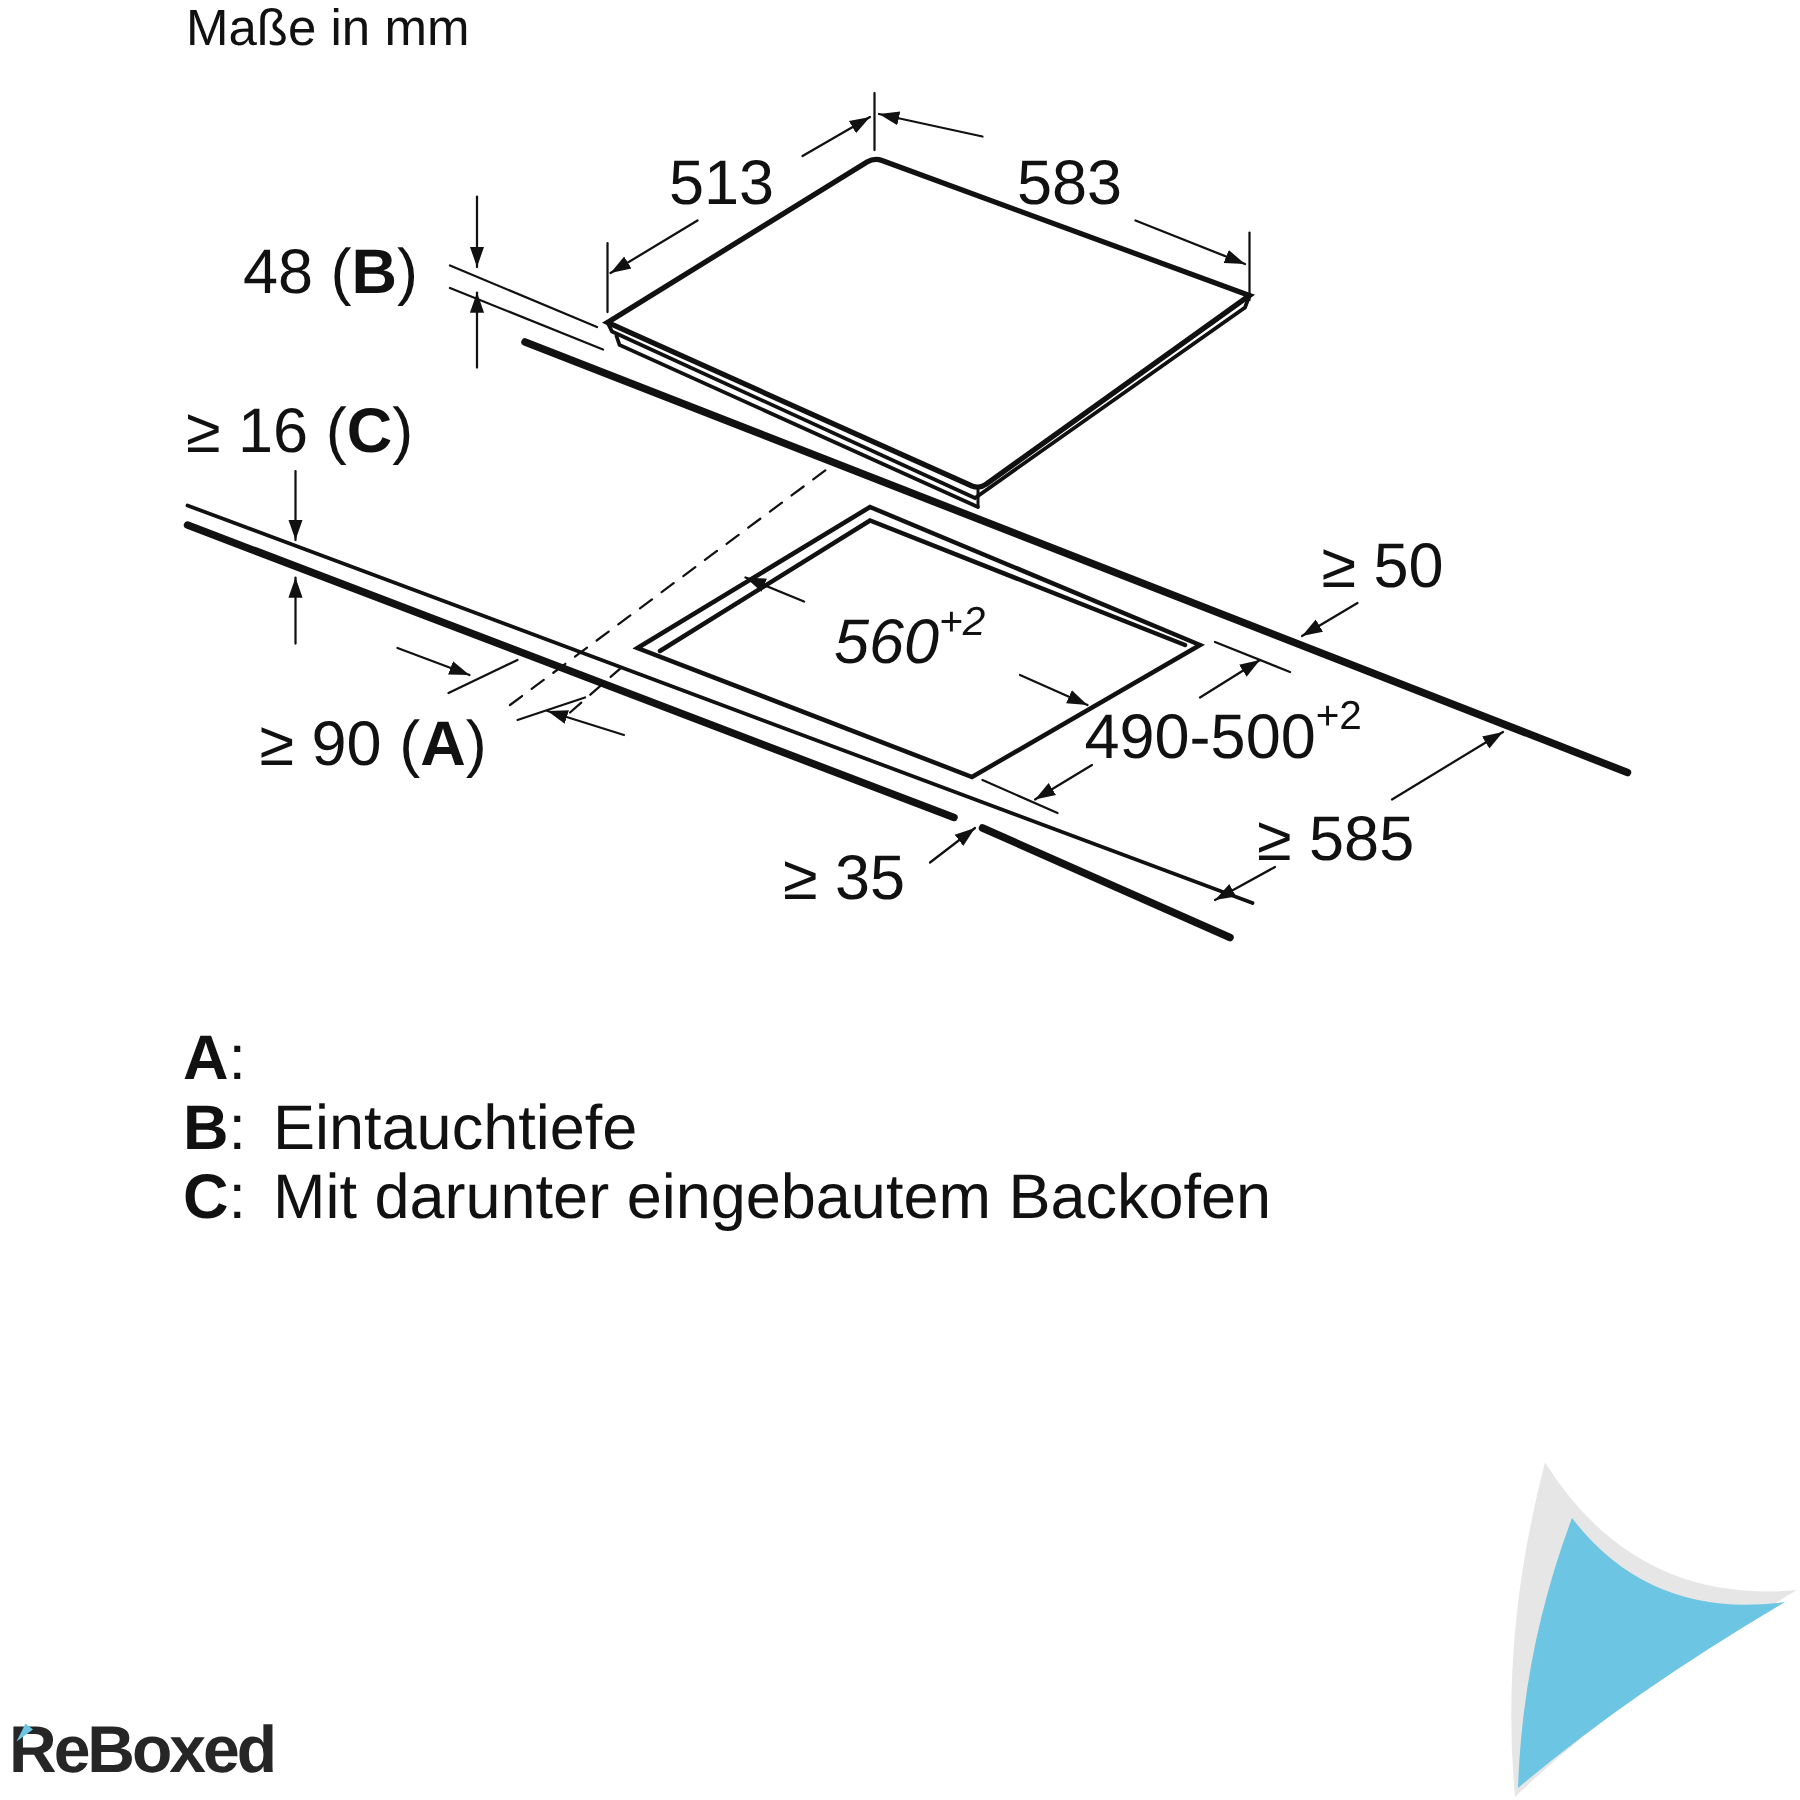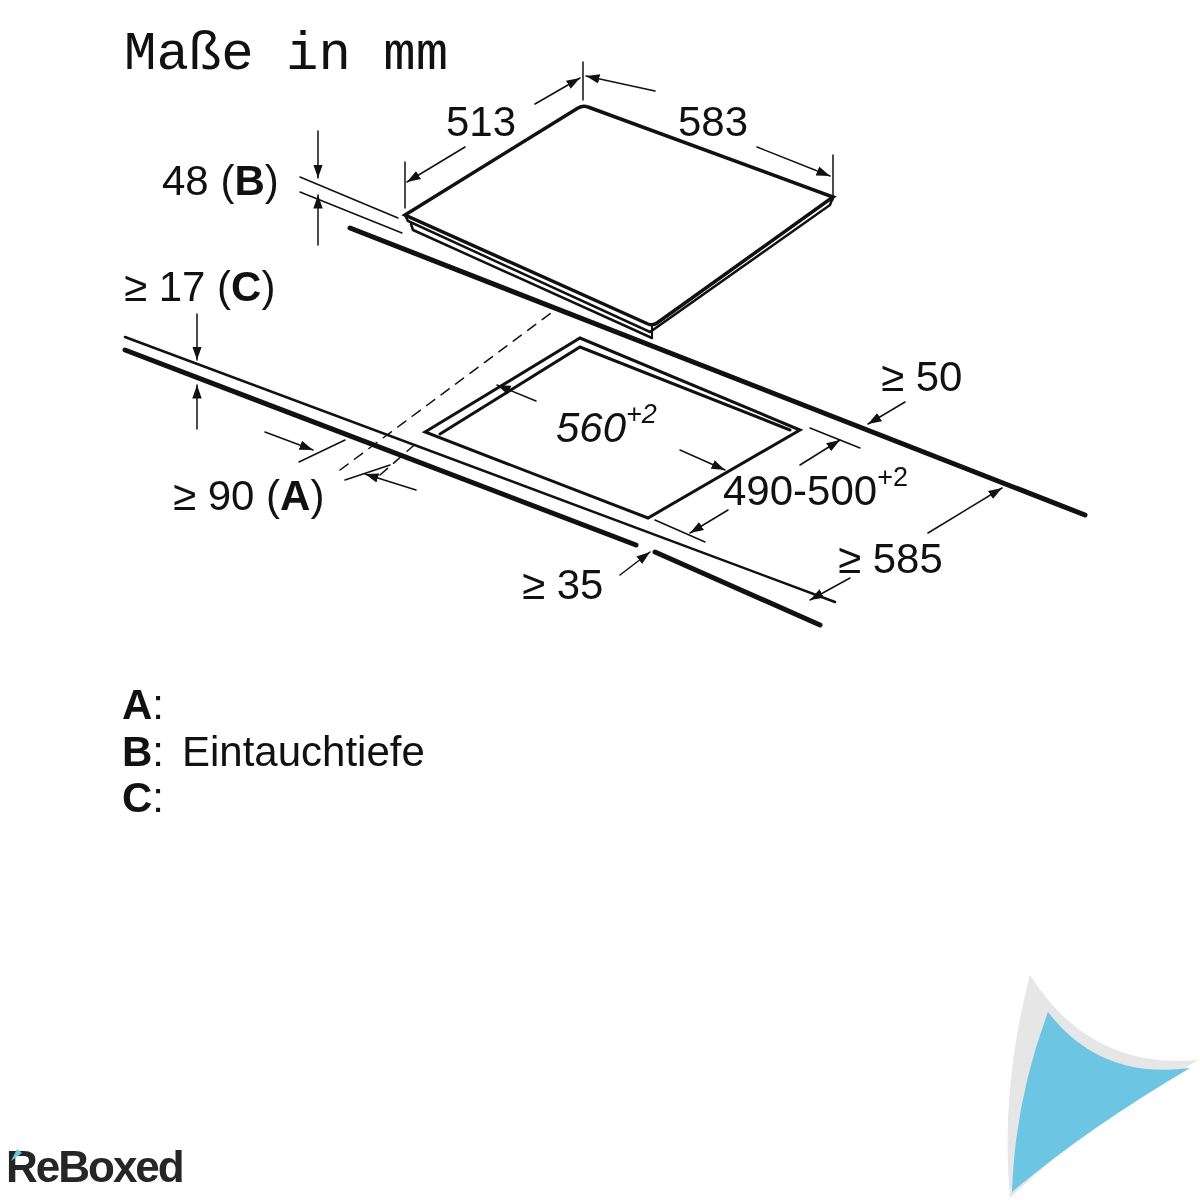--- a/index.html
+++ b/index.html
@@ -1,18 +1,18 @@
 <!DOCTYPE html>
 <html><head>
 <meta charset="utf-8">
 <style>
   html, body { margin: 0; padding: 0; background: #ffffff; }
   body { width: 1200px; height: 1200px; position: relative; overflow: hidden;
          font-family: "Liberation Sans", sans-serif; color: #111; }
-  .title { position: absolute; left: 124px; top: 24px; font-size: 54px; font-family: Liberation Mono, monospace; }
+  .title { position: absolute; left: 124px; top: 0; font-size: 34px; }
   .dim { position: absolute; font-size: 42px; line-height: 1; white-space: nowrap; }
   .dim b { font-weight: bold; }
   .sup { font-size: 27px; vertical-align: top; position: relative; top: -6px; }
   svg.drawing { position: absolute; left: 0; top: 0; }
   .legend { position: absolute; left: 122px; top: 682px; font-size: 42px; line-height: 46.5px; }
   .legend-row { display: flex; }
   .legend-key { width: 60px; flex: none; }
   .legend-key b { font-weight: bold; }
   .legend-text { white-space: nowrap; }
   .logo { position: absolute; left: 6px; top: 1142px; font-size: 44px; font-weight: bold;
@@ -91,21 +91,21 @@
       <line x1="850" y1="578" x2="810" y2="600" marker-end="url(#ah)"></line>
 
       <line x1="620" y1="575" x2="650" y2="552" marker-end="url(#ah)"></line>
     </g>
   </g>
 </svg>
 
 <div class="dim" style="left:446px;top:101px;">513</div>
 <div class="dim" style="left:678px;top:101px;">583</div>
 <div class="dim" style="left:162px;top:160px;"><span>48</span> (<b>B</b>)</div>
-<div class="dim" style="left:124px;top:266px;"><span>≥ 17</span> (<b>C</b>)</div>
+<div class="dim" style="left:124px;top:266px;"><span>≥ 16</span> (<b>C</b>)</div>
 <div class="dim" style="left:173px;top:475px;"><span>≥ 90</span> (<b>A</b>)</div>
 <div class="dim" style="left:556px;top:407px;font-style:italic;"><span>560</span><span class="sup">+2</span></div>
 <div class="dim" style="left:723px;top:470px;"><span>490-500</span><span class="sup">+2</span></div>
 <div class="dim" style="left:858px;top:356px;margin-left:23px;">≥ 50</div>
 <div class="dim" style="left:838px;top:538px;">≥ 585</div>
 <div class="dim" style="left:522px;top:564px;">≥ 35</div>
 
 <div class="legend">
   <div class="legend-row">
     <div class="legend-key"><b>A</b>:</div>
@@ -114,20 +114,21 @@
   </div>
   <div class="legend-row">
     <div class="legend-key"><b>B</b>:</div>
     <div>
       <div class="legend-text">Eintauchtiefe</div>
     </div>
   </div>
   <div class="legend-row">
     <div class="legend-key"><b>C</b>:</div>
     <div>
+      <div class="legend-text">Mit darunter eingebautem Backofen</div>
     </div>
   </div>
 </div>
 
 <div class="logo">ReBoxed</div>
 <svg class="logo-tip" width="14" height="14">
   <path d="M1,13 L7,1 L12,5 Z" fill="#6cc5e2"></path>
 </svg>
 <svg class="curl" width="270" height="240" viewBox="0 0 270 240">
   <path d="M100,15 Q160,110 268,100 Q150,170 80,238 Q70,130 100,15 Z" fill="#e6e6e6"></path>

